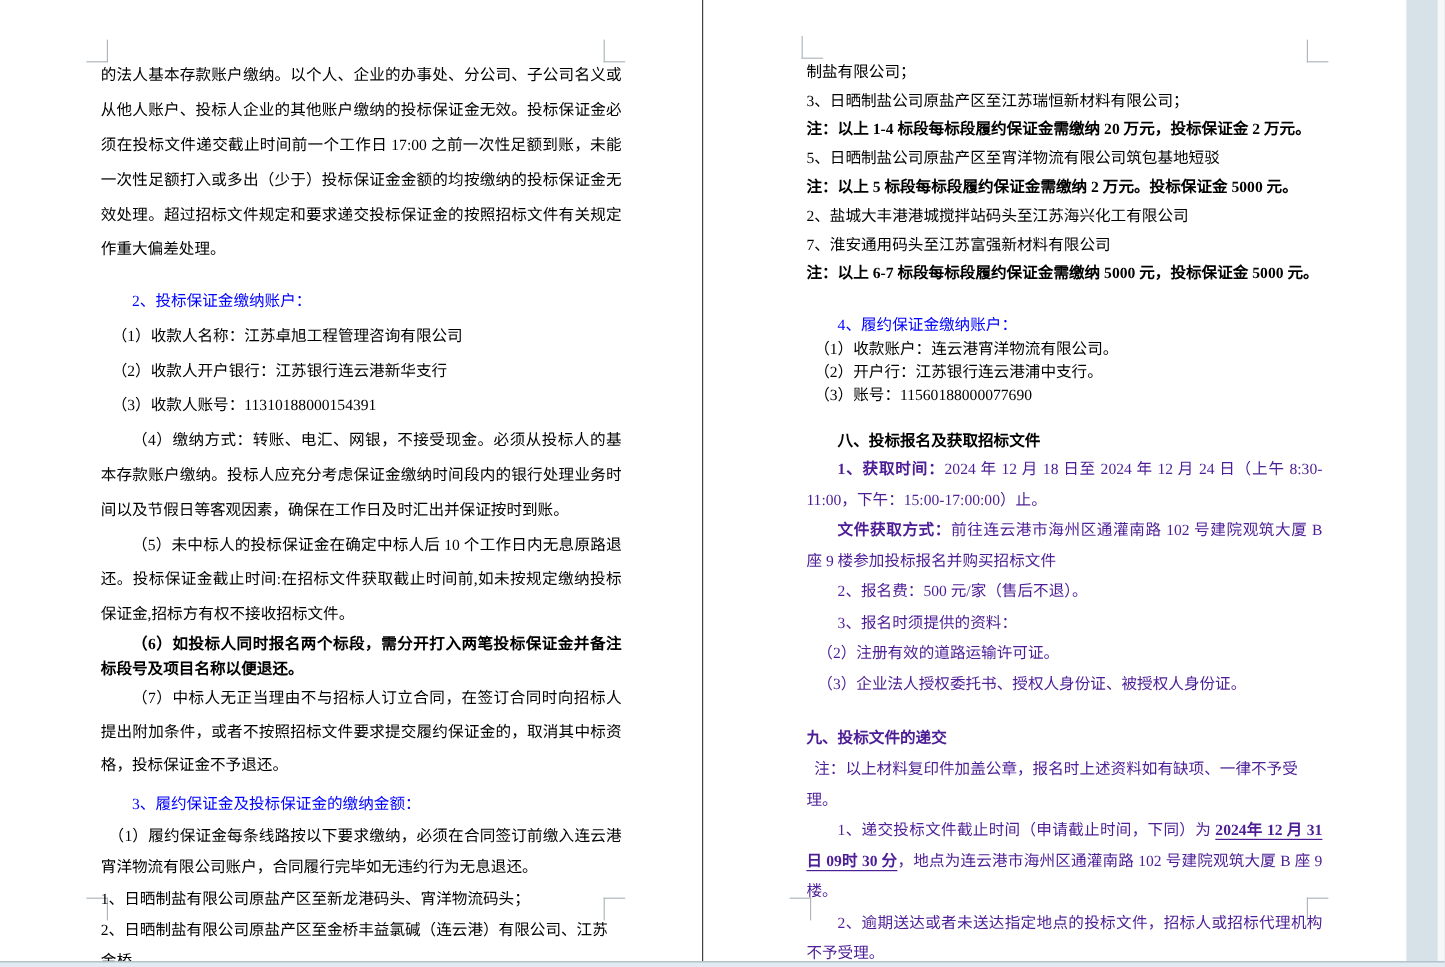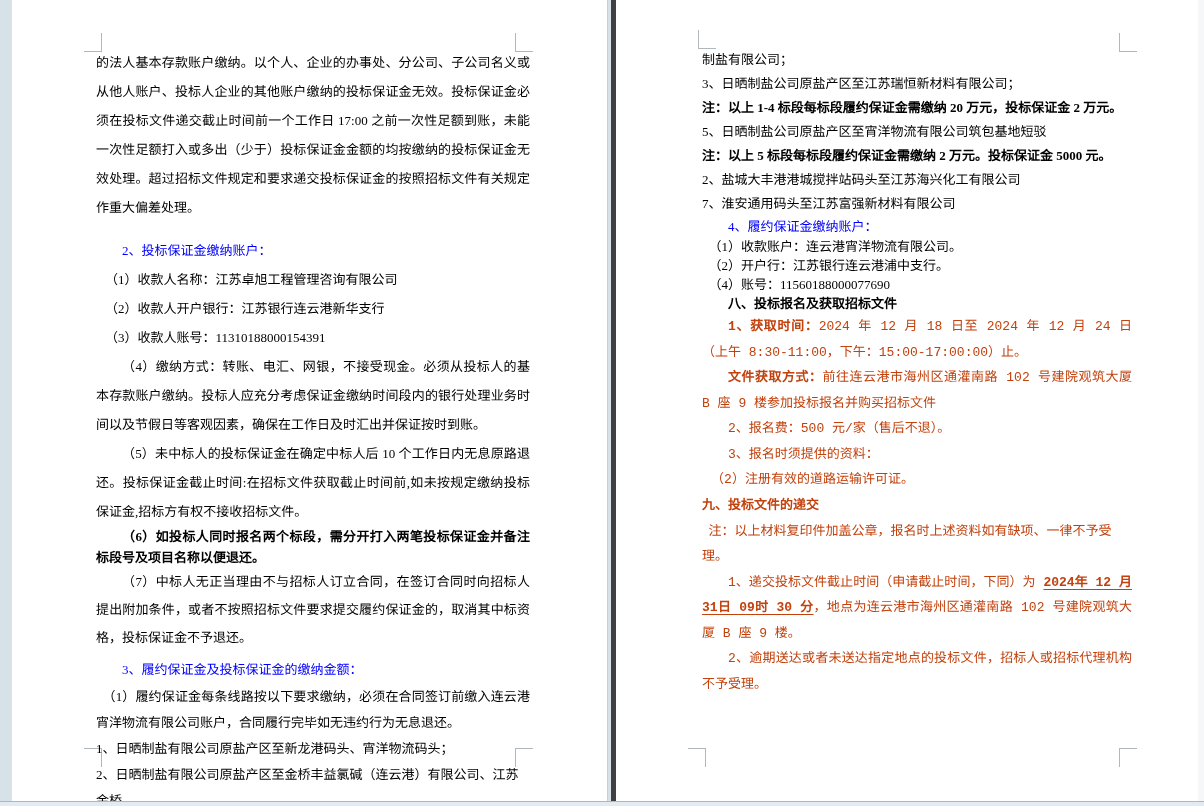--- a/index.html
+++ b/index.html
@@ -3,47 +3,47 @@
 <meta charset="utf-8">
 <style>
   html,body{margin:0;padding:0;}
   body{
     width:1204px;height:806px;overflow:hidden;position:relative;
     background:#d7e1e8;
     font-family:"Liberation Serif","DejaVu Serif",serif;
     font-size:13px;color:#000;
   }
   .page{position:absolute;top:0;height:802px;background:#fff;}
-  .page1{left:12px;width:595px;border-right:1px solid #c6d0d6;}
-  .page2{left:611px;width:586px;border-left:5px solid #404040;}
+  .page1{left:0;width:595px;border-right:1px solid #c6d0d6;}
+  .page2{left:585px;width:586px;border-left:1px solid #404040;}
   .right-edge{position:absolute;top:0;left:1198px;width:6px;height:802px;background:#f5f7f9;}
   .bottom-strip{position:absolute;left:0;bottom:0;width:1204px;height:4px;background:#e2ebf2;border-top:1px solid #a9b9c4;}
   .content{position:absolute;top:48px;}
   .c1{left:84px;width:434px;}
   .c2{left:86px;width:430px;}
   p{margin:0;}
   .j{text-align:justify;}
   .b{font-weight:bold;}
   .blue{color:#0000ff;font-weight:normal;}
-  .red{color:#c2410c;font-family:Liberation Mono, monospace;}
+  .red{color:#4c1d95;}
   .bu{font-weight:bold;text-decoration:underline;text-underline-offset:3px;}
   .in2{text-indent:2em;}
   .in07{text-indent:0.7em;}
   .in05{text-indent:0.5em;}
   .lh29{line-height:29px;}
   .lh28{line-height:28px;}
   .lh26{line-height:26px;}
   .lh24{line-height:24px;}
   .lh21{line-height:21px;}
   .lh19{line-height:19px;}
   .lh20{line-height:20px;}
   .lhred{line-height:25.5px;}
   .mt14{margin-top:14px;}
   .mt4{margin-top:4px;}
-  .mt2{margin-top:0;}
+  .mt2{margin-top:20px;}
   
   .mk{position:absolute;width:17px;height:18px;}
   .mk-dr{border-right:1px solid #b0b8bd;border-bottom:1px solid #b0b8bd;} 
   .mk-dl{border-left:1px solid #b0b8bd;border-bottom:1px solid #b0b8bd;}  
   .mk-ur{border-right:1px solid #b0b8bd;border-top:1px solid #b0b8bd;}    
   .mk-ul{border-left:1px solid #b0b8bd;border-top:1px solid #b0b8bd;}     
 </style>
 </head>
 <body>
 
@@ -77,35 +77,37 @@
   <div class="mk mk-ul" style="left:503px;top:748px;"></div>
 
   <div class="content c2">
     <p class="lh24">制盐有限公司；</p>
     <p class="lh24">3、日晒制盐公司原盐产区至江苏瑞恒新材料有限公司；</p>
     <p class="lh24 b">注：以上 1-4 标段每标段履约保证金需缴纳 20 万元，投标保证金 2 万元。</p>
     <p class="lh24">5、日晒制盐公司原盐产区至宵洋物流有限公司筑包基地短驳</p>
     <p class="lh24 b">注：以上 5 标段每标段履约保证金需缴纳 2 万元。投标保证金 5000 元。</p>
     <p class="lh24">2、盐城大丰港港城搅拌站码头至江苏海兴化工有限公司</p>
     <p class="lh24">7、淮安通用码头至江苏富强新材料有限公司</p>
+    <p class="lh24 b">注：以上 6-7 标段每标段履约保证金需缴纳 5000 元，投标保证金 5000 元。</p>
 
     <p class="blue in2 lh21 mt2">4、履约保证金缴纳账户：</p>
     <p class="in05 lh19">（1）收款账户：连云港宵洋物流有限公司。</p>
     <p class="in05 lh19">（2）开户行：江苏银行连云港浦中支行。</p>
-    <p class="in05 lh19">（4）账号：11560188000077690</p>
+    <p class="in05 lh19">（3）账号：11560188000077690</p>
 
     <p class="b in2 lh20 mt2">八、投标报名及获取招标文件</p>
 
     <p class="red j in2 lhred"><span class="b">1、获取时间：</span><span>2024 年 12 月 18 日至 2024 年 12 月 24 日（上午 8:30-11:00，下午：15:00-17:00:00）止。</span></p>
 
     <p class="red j in2 lhred"><span class="b">文件获取方式：</span><span>前往连云港市海州区通灌南路 102 号建院观筑大厦 B 座 9 楼参加投标报名并购买招标文件</span></p>
 
     <p class="red in2 lhred">2、报名费：500 元/家（售后不退）。</p>
     <p class="red in2 lhred">3、报名时须提供的资料：</p>
     <p class="red in07 lhred">（2）注册有效的道路运输许可证。</p>
+    <p class="red in07 lhred">（3）企业法人授权委托书、授权人身份证、被授权人身份证。</p>
     <p class="red b lh26 mt2">九、投标文件的递交</p>
 
     <p class="red in05 lhred">注：以上材料复印件加盖公章，报名时上述资料如有缺项、一律不予受理。</p>
 
     <p class="red j in2 lhred"><span>1、递交投标文件截止时间（申请截止时间，下同）为 </span><span class="bu">2024年 12 月 31日 09时 30 分</span><span>，地点为连云港市海州区通灌南路 102 号建院观筑大厦 B 座 9 楼。</span></p>
 
     <p class="red j in2 lhred">2、逾期送达或者未送达指定地点的投标文件，招标人或招标代理机构不予受理。</p>
   </div>
 </div>
 

